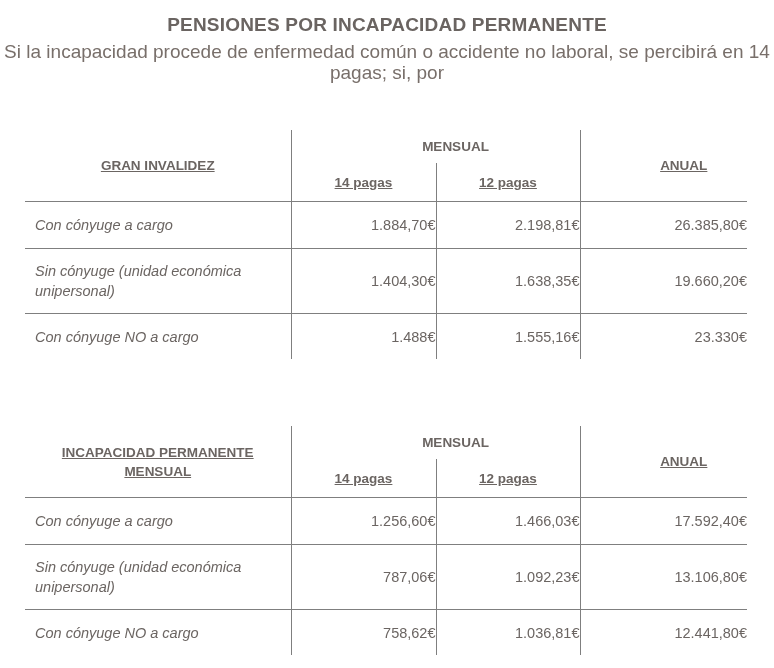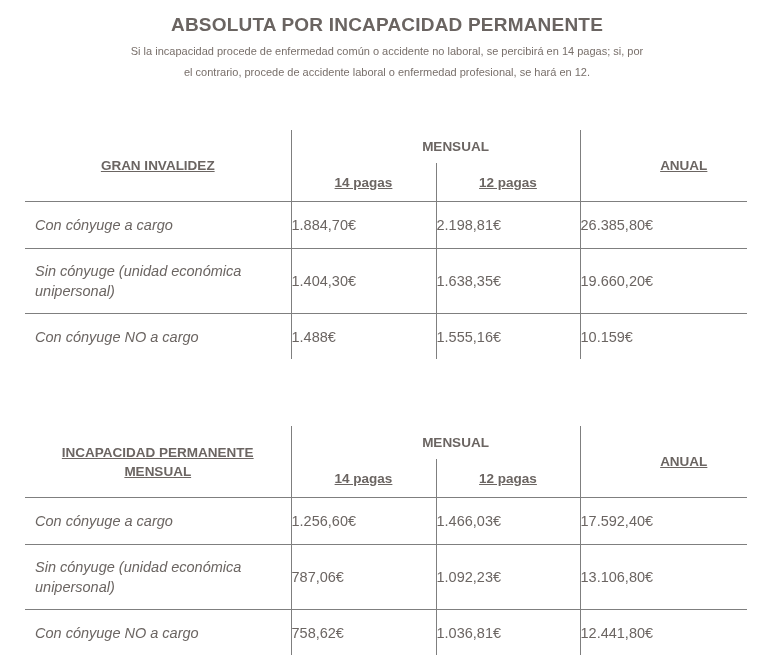--- a/index.html
+++ b/index.html
@@ -18,21 +18,21 @@
     margin-top: 14px;
     text-align: center;
     font-size: 19px;
     font-weight: bold;
     letter-spacing: 0.2px;
     color: #6a6461;
   }
   .page-subtitle {
     margin-top: 5px;
     text-align: center;
-    font-size: 11px;
+    font-size: 19px;
     line-height: 21px;
     color: #786f6a;
   }
   table.pension-table {
     border-collapse: collapse;
     table-layout: fixed;
     width: 722px;
     margin-left: 25px;
   }
   table.pension-table.first { margin-top: 47px; }
@@ -64,39 +64,38 @@
   
   .pension-table .bl { border-left: 1px solid #7f7f7f; }
   .pension-table tbody td + td { border-left: 1px solid #7f7f7f; }
 
   
   .pension-table .hb { border-bottom: 1px solid #7f7f7f; text-decoration: underline; }
   .pension-table tbody tr:not(:last-child) td { border-bottom: 1px solid #7f7f7f; }
 
   .pension-table tbody td {
     font-size: 14.5px;
-    text-align: left;
+    text-align: right;
   }
   .pension-table tbody td.label-cell {
     text-align: left;
     padding: 0 10px 0 10px;
     line-height: 20px;
     font-style: italic;
   }
   .pension-table tbody tr.h46 td { height: 46px; }
   .pension-table tbody tr.h64 td { height: 64px; }
   .pension-table tbody tr.h45 td { height: 45px; }
 </style>
 </head>
 <body>
 
-<div class="page-title">ABSOLUTA POR INCAPACIDAD PERMANENTE</div>
+<div class="page-title">PENSIONES POR INCAPACIDAD PERMANENTE</div>
 <div class="page-subtitle">
   <div>Si la incapacidad procede de enfermedad común o accidente no laboral, se percibirá en 14 pagas; si, por</div>
-  <div>el contrario, procede de accidente laboral o enfermedad profesional, se hará en 12.</div>
 </div>
 
 <table class="pension-table first">
   <colgroup>
     <col class="c-label">
       <col class="c-p14">
       <col class="c-p12">
       <col class="c-anual">
   </colgroup>
   <thead>
@@ -120,21 +119,21 @@
     <tr class="h64">
       <td class="label-cell">Sin cónyuge (unidad económica unipersonal)</td>
       <td>1.404,30€</td>
       <td>1.638,35€</td>
       <td>19.660,20€</td>
     </tr>
     <tr class="h45">
       <td class="label-cell">Con cónyuge NO a cargo</td>
       <td>1.488€</td>
       <td>1.555,16€</td>
-      <td>10.159€</td>
+      <td>23.330€</td>
     </tr>
   </tbody>
 </table>
 
 <table class="pension-table second">
   <colgroup>
     <col class="c-label">
       <col class="c-p14">
       <col class="c-p12">
       <col class="c-anual">

